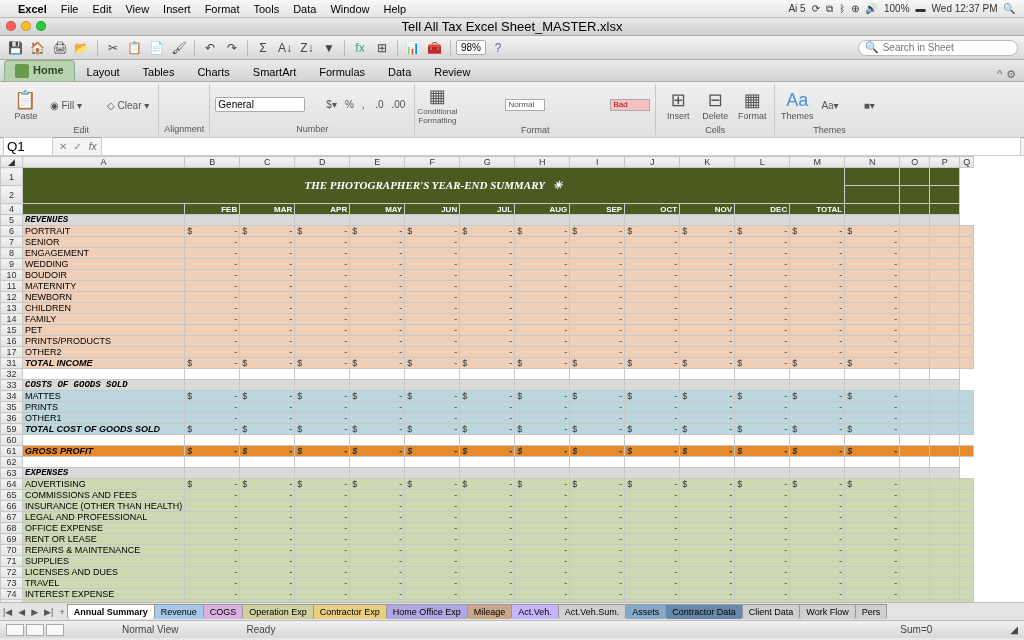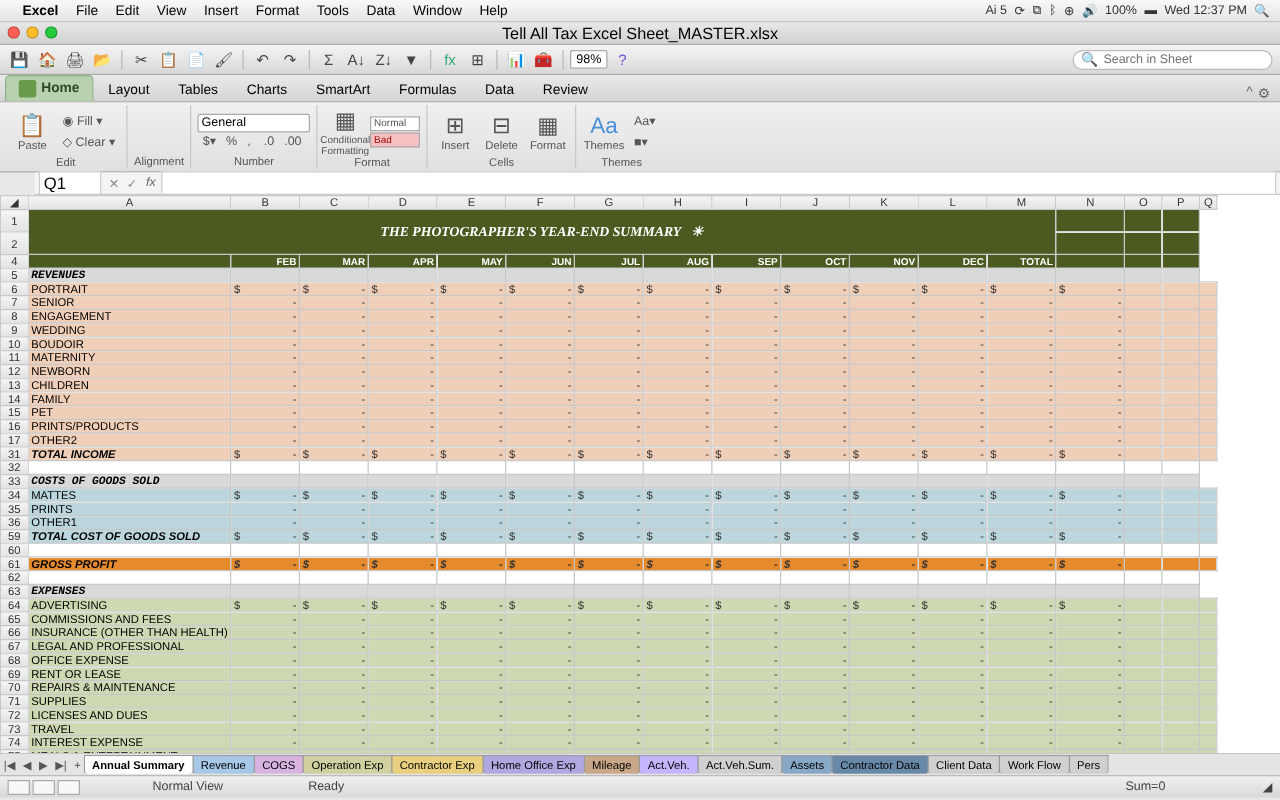--- a/index.html
+++ b/index.html
@@ -38,25 +38,25 @@
   
   
   .ribbon { height: 56px; background: linear-gradient(#f0f0f0,#e0e0e0); display: flex; padding: 2px 4px; border-bottom: 1px solid #aaa; }
   .rgroup { border-right: 1px solid #c8c8c8; padding: 1px 5px; display: flex; flex-direction: column; font-size: 9px; color: #555; }
   .rgroup .label { text-align: center; font-size: 9px; color: #555; margin-top: auto; }
   .rgroup .controls { display: flex; gap: 3px; align-items: center; flex: 1; }
   .big-btn { width: 34px; height: 40px; display: flex; flex-direction: column; align-items: center; justify-content: center; border-radius: 3px; font-size: 9px; }
   .big-btn .ico { font-size: 18px; }
   .mini-btn { padding: 1px 3px; font-size: 10px; border: 1px solid transparent; border-radius: 2px; }
   .select-sm { border: 1px solid #aaa; background: #fff; font-size: 10px; padding: 1px 2px; border-radius: 2px; }
-  .col-stack { display:flex; flex-direction:column; gap:1px; }
-  .swatch { width: 40px; height: 12px; border: 1px solid #aaa; font-size: 8px; padding-left: 2px; }
-  
-  
-  .formula-bar { height: 18px; background: #f4f4f4; display: flex; align-items: center; border-bottom: 1px solid #ccc; font-size: 10px; margin-left: 28px; }
+  .col-stack { display:flex; flex-direction:row; gap:17px;align-items:center; }
+  .swatch { width: 40px; height: 12px; border: 1px solid #aaa; font-size: 8px; padding-left: 2px; margin-left: 48px; }
+  
+  
+  .formula-bar { height: 18px; background: #f4f4f4; display: flex; align-items: center; border-bottom: 1px solid #ccc; font-size: 10px; }
   .name-box { width: 50px; border: 1px solid #ccc; background: #fff; margin: 0 3px; padding: 1px 3px; }
   .fx { padding: 0 4px; font-style: italic; color: #666; }
   .formula-input { flex: 1; border: 1px solid #ccc; background: #fff; padding: 1px 3px; margin-right: 3px; }
   .fb-btn { padding:0 3px; color:#888; }
   
   
   .sheet-area { height: 446px; overflow: auto; background: #fff; position: relative; }
   .grid { border-collapse: collapse; table-layout: fixed; }
   .grid th, .grid td { border: 0.5px solid #c8c8c8; font-size: 9px; height: 11px; padding: 0 2px; overflow: hidden; white-space: nowrap; }
   .grid th { background: linear-gradient(#f4f4f4,#e2e2e2); color: #333; font-weight: normal; position: sticky; }

